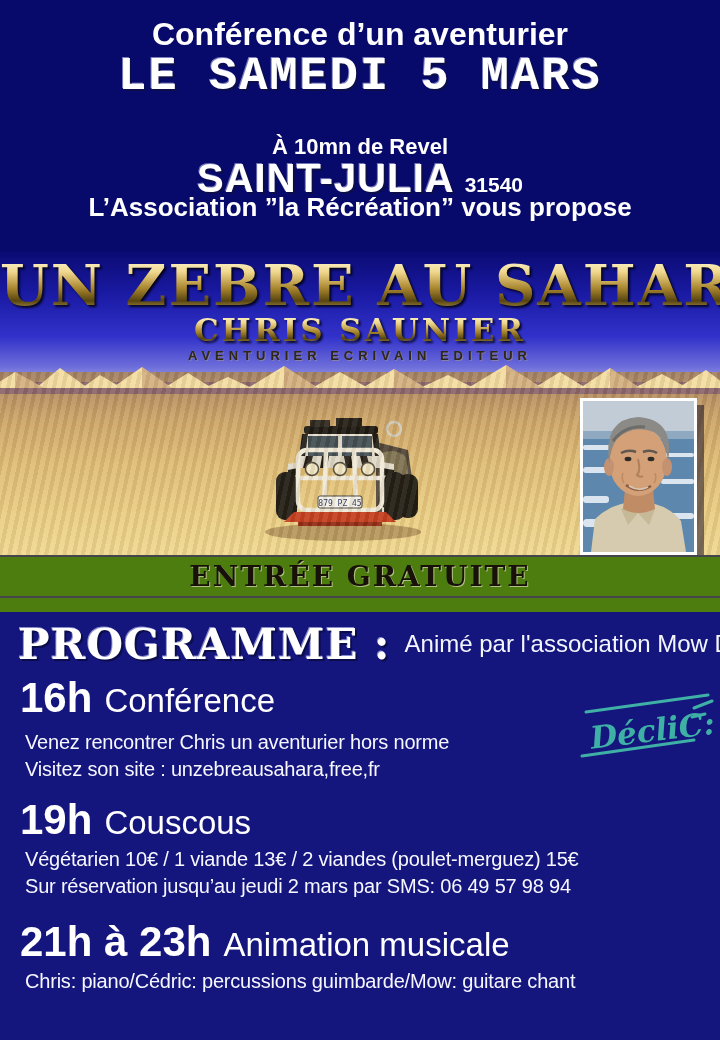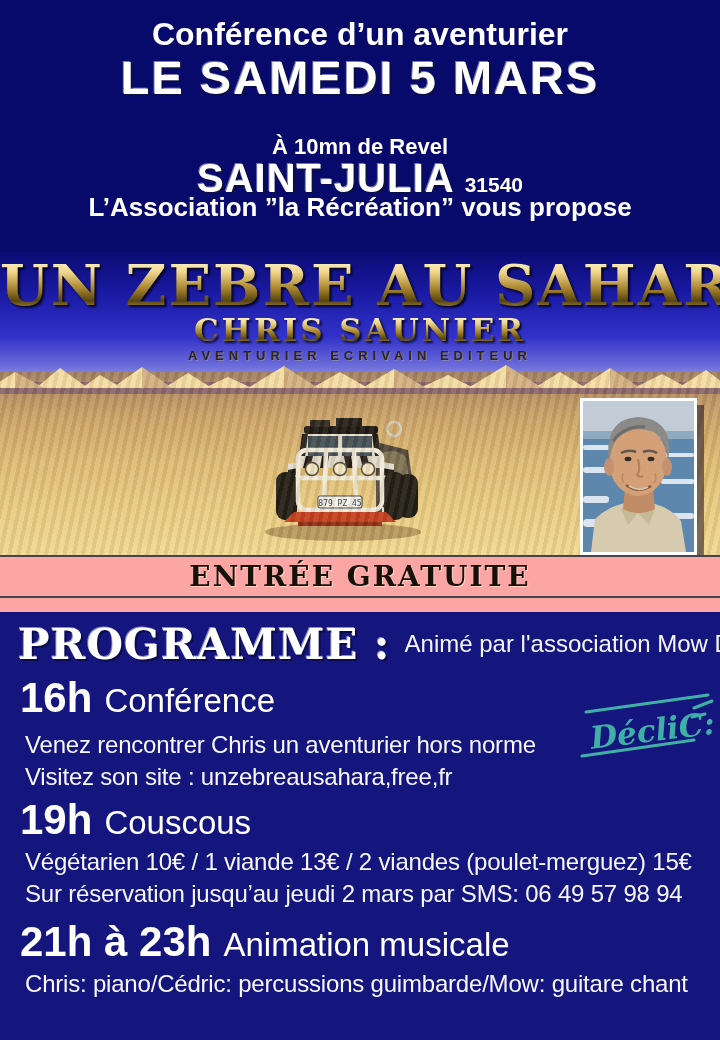--- a/index.html
+++ b/index.html
@@ -7,21 +7,21 @@
     position:relative;width:720px;height:1040px;overflow:hidden;
     background:#070a6b;
     font-family:"Liberation Sans",sans-serif;
     -webkit-font-smoothing:antialiased;
   }
   
   .top{position:absolute;left:0;top:0;width:720px;height:252px;color:#ffffff;}
   .top > div{position:absolute;left:0;right:0;text-align:center;white-space:nowrap;}
   .conf-line{top:16px;font-size:32px;font-weight:bold;}
   .date-line{
-    top:50px;font-family:Liberation Sans, sans-serif;font-size:47px;font-weight:bold;letter-spacing:2px;
+    top:50px;font-family:Liberation Mono, monospace;font-size:47px;font-weight:bold;letter-spacing:2px;
     text-shadow:2px 2px 0 rgba(12,14,70,.9), -1px -1px 0 rgba(220,224,255,.55);
   }
   .revel-line{top:134px;font-size:22px;font-weight:bold;letter-spacing:0px;}
   .city-row{top:156px;}
   .city{
     font-family:Liberation Sans, sans-serif;font-size:40px;font-weight:bold;letter-spacing:1px;
     text-shadow:2px 2px 0 rgba(12,14,70,.9), -1px -1px 0 rgba(220,224,255,.5);
   }
   .postal{font-size:21px;font-weight:bold;margin-left:10px;}
   .assoc-line{top:192px;font-size:26px;font-weight:bold;}
@@ -58,21 +58,21 @@
   .portrait{
     position:absolute;left:580px;top:146px;width:117px;height:157px;margin:0;
     background:#ffffff;padding:3px;box-sizing:border-box;
     box-shadow:7px 7px 0 rgba(28,18,40,.55);
   }
   .portrait svg{display:block;}
 
   
   .banner{
     position:absolute;left:0;top:555px;width:720px;height:67px;
-    background:#fca5a5;border-top:2px solid #45454e;box-sizing:border-box;
+    background:#4d7c0f;border-top:2px solid #45454e;box-sizing:border-box;
   }
   .banner-inner{
     height:39px;border-bottom:2px solid #45454e;
     display:flex;align-items:center;justify-content:center;
   }
   .banner-text{
     font-family:"DejaVu Serif",serif;font-size:28px;font-weight:bold;letter-spacing:2px;
     color:#17110a;text-shadow:1px 1px 0 rgba(255,246,220,.55);white-space:nowrap;
   }
 
@@ -80,21 +80,21 @@
   .program{position:absolute;left:0;top:612px;width:720px;height:428px;background:#14157d;color:#ffffff;}
   .prog-head{position:absolute;left:18px;top:8px;white-space:nowrap;}
   .prog-title{
     font-family:"DejaVu Serif",serif;font-size:42px;font-weight:bold;letter-spacing:1px;
     text-shadow:2px 2px 0 rgba(10,12,70,.9), -1px -1px 0 rgba(215,220,255,.6);
   }
   .prog-sub{font-size:24px;font-weight:400;margin-left:14px;position:relative;top:-7px;color:#f4f6ff;}
   .event{position:absolute;left:20px;white-space:nowrap;}
   .event-head .time{font-size:42px;font-weight:600;}
   .event-head .name{font-size:33px;font-weight:400;margin-left:12px;}
-  .event-line{font-size:24px;font-weight:400;letter-spacing:-0.2px;margin-top:4px;padding-left:5px;color:#f6f7ff;}
+  .event-line{font-size:20px;font-weight:400;letter-spacing:-0.2px;margin-top:4px;padding-left:5px;color:#f6f7ff;}
   .ev-16{top:62px;}
   .ev-19{top:184px;}
   .ev-21{top:306px;}
   .ev-16 .event-line.l1{margin-top:9px;}
   .declic{position:absolute;left:576px;top:76px;}
 
   [data-interactable]{cursor:default;}
 </style>
 </head>
 <body>

